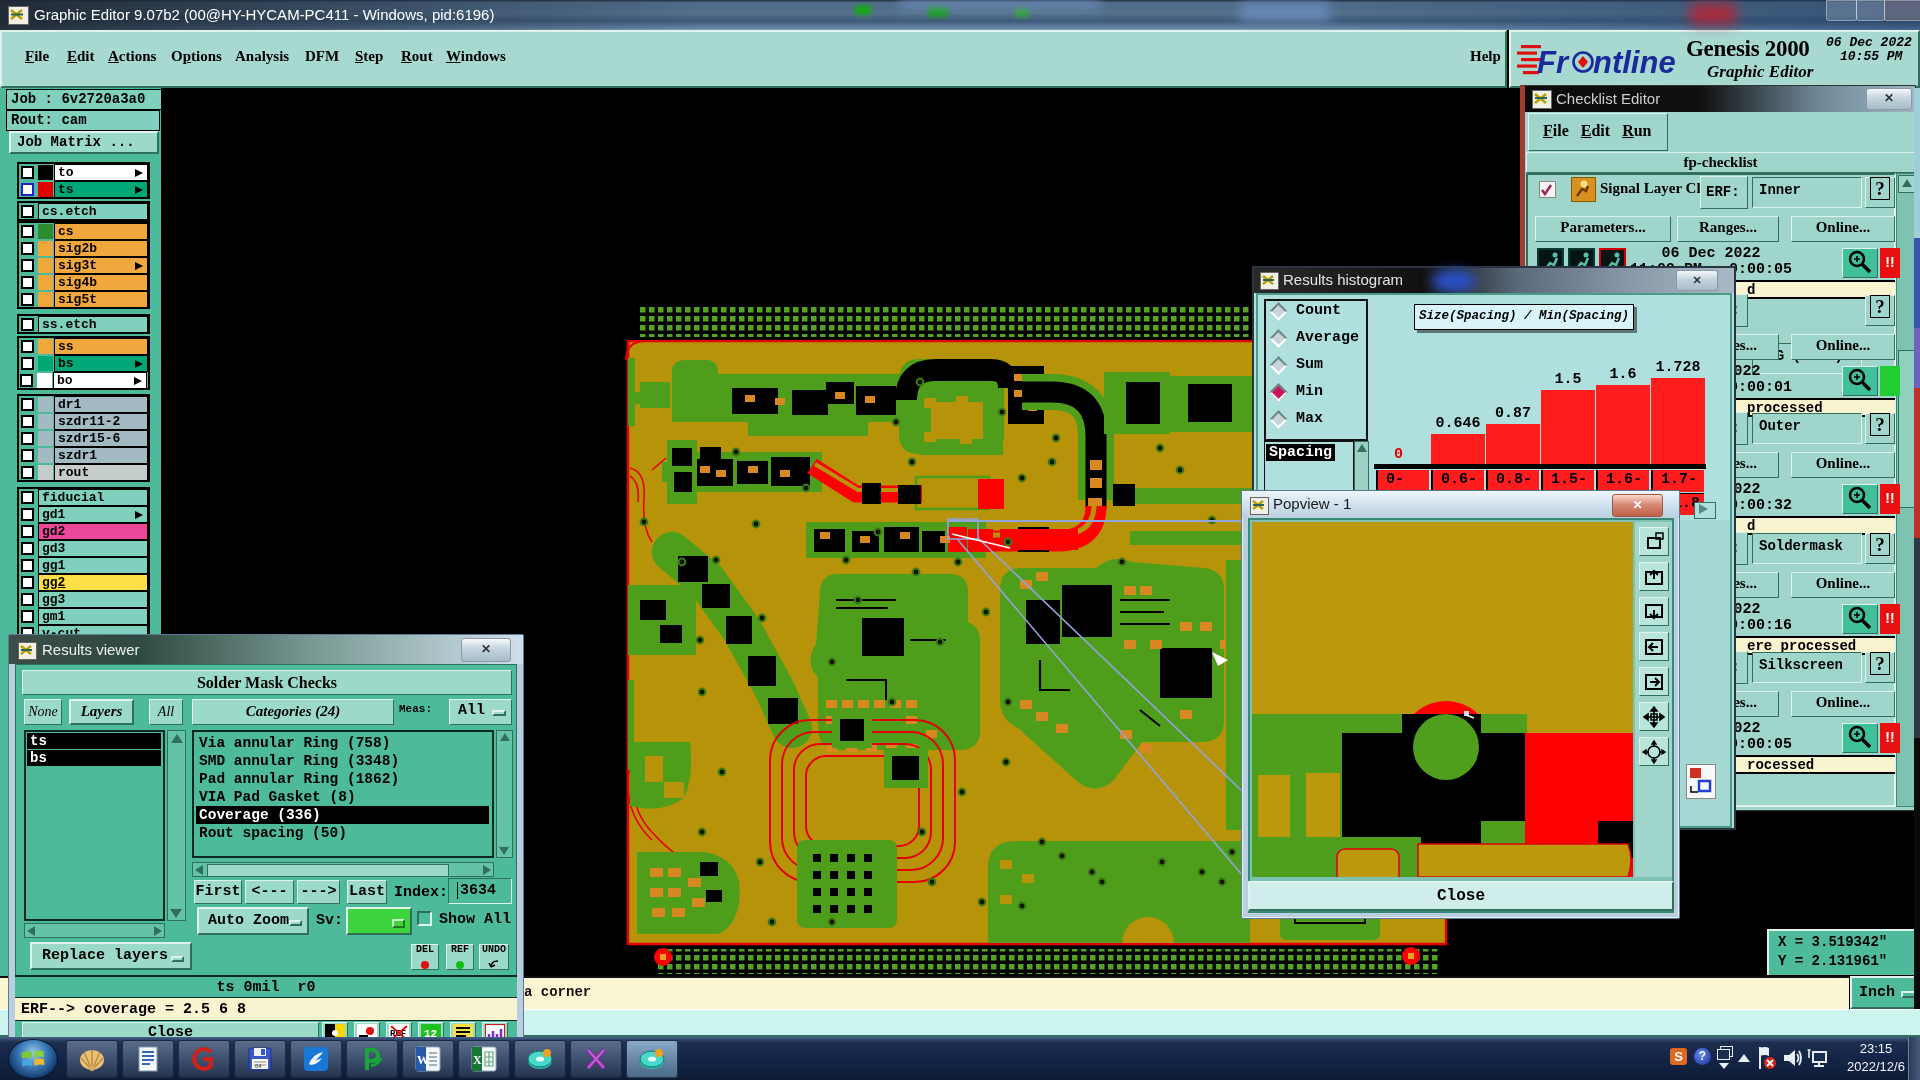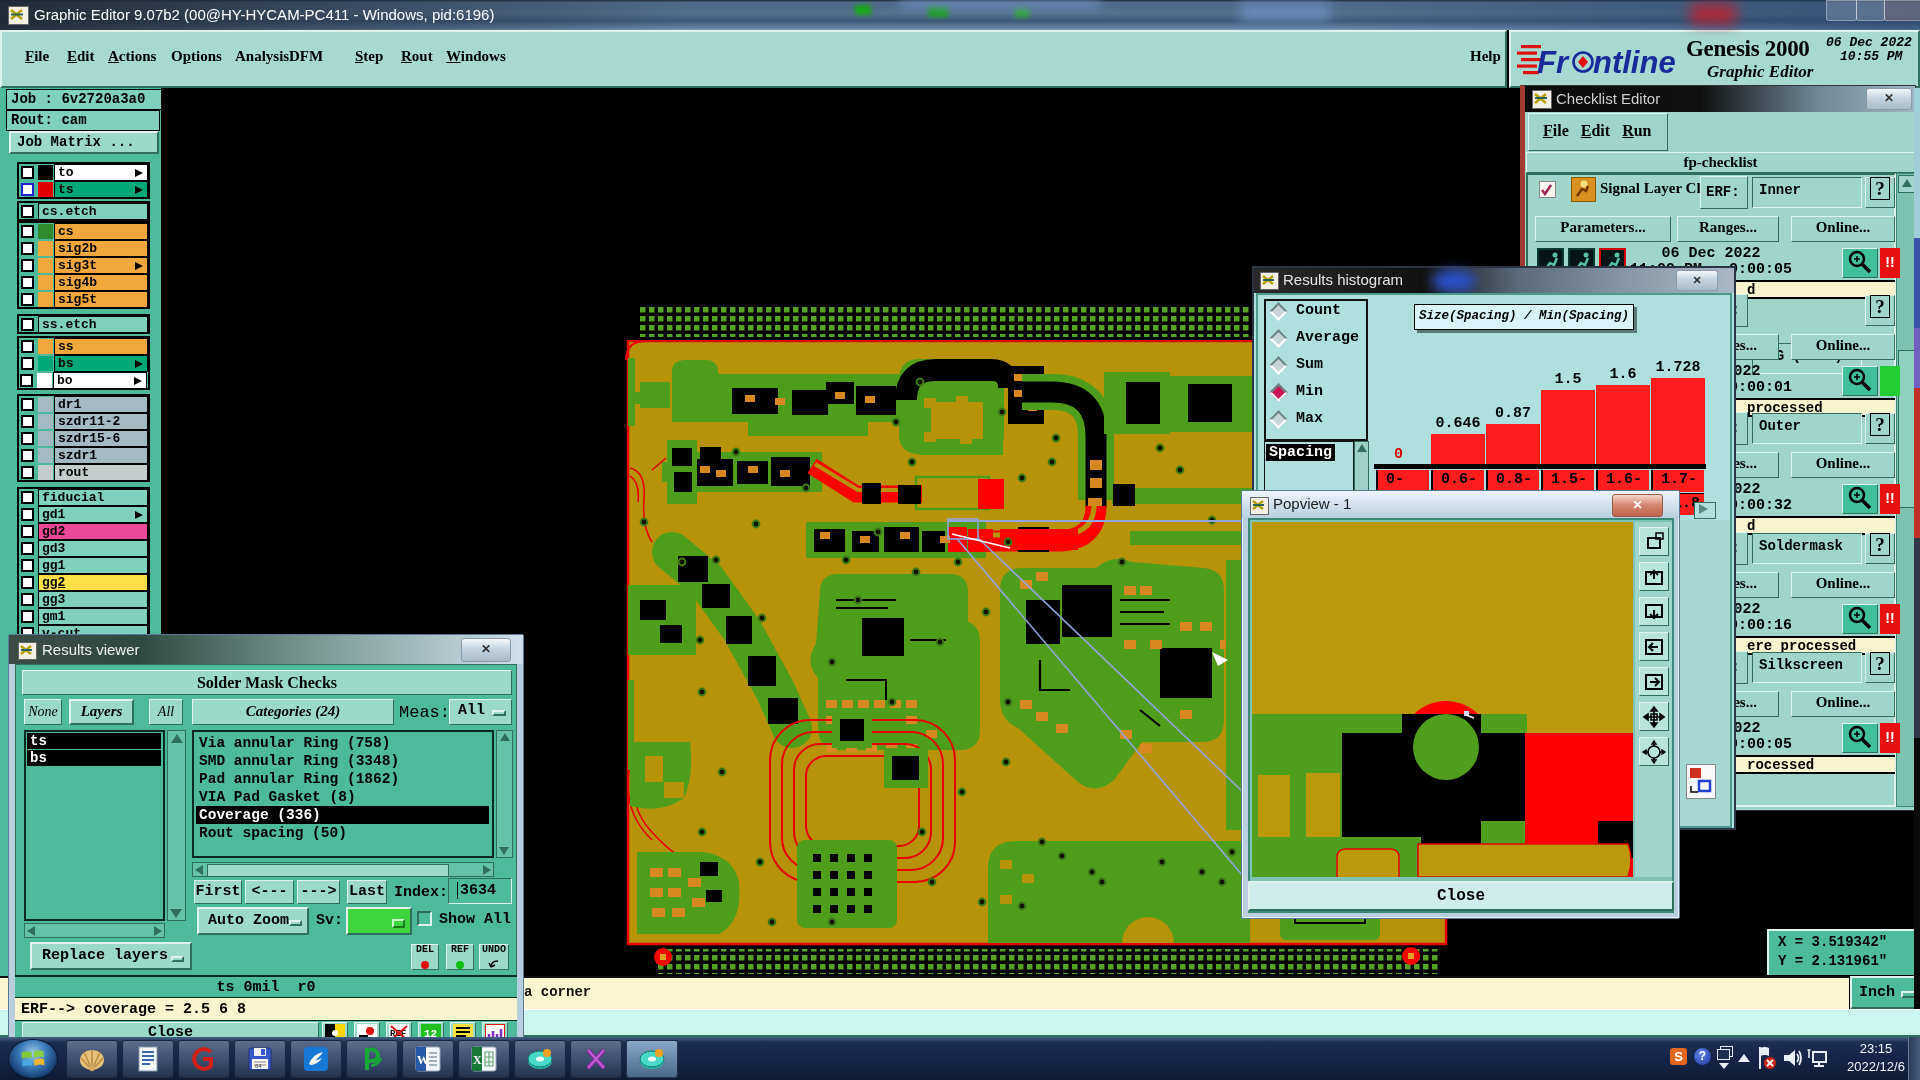--- a/index.html
+++ b/index.html
@@ -34,21 +34,21 @@
 
 <div class="abs" style="left:1884px;top:0px;width:36px;height:19px;background:rgba(190,150,150,0.3);border:1px solid rgba(255,255,255,0.35);border-radius:0 0 3px 3px;"></div>
 
 <div class="abs raised" style="left:0;top:30px;width:1507px;height:58px;background:#a7d9d1;box-sizing:border-box;"></div>
 
 <div class="abs serif" style="left:25px;top:48px;font-size:15px;font-weight:bold;color:#000;"><span class="u">F</span>ile</div>
 <div class="abs serif" style="left:67px;top:48px;font-size:15px;font-weight:bold;color:#000;"><span class="u">E</span>dit</div>
 <div class="abs serif" style="left:108px;top:48px;font-size:15px;font-weight:bold;color:#000;"><span class="u">A</span>ctions</div>
 <div class="abs serif" style="left:171px;top:48px;font-size:15px;font-weight:bold;color:#000;">O<span class="u">p</span>tions</div>
 <div class="abs serif" style="left:235px;top:48px;font-size:15px;font-weight:bold;color:#000;">Analysis</div>
-<div class="abs serif" style="left:289px;top:48px;font-size:15px;font-weight:bold;color:#000;">DFM</div>
+<div class="abs serif" style="left:305px;top:48px;font-size:15px;font-weight:bold;color:#000;">DFM</div>
 <div class="abs serif" style="left:355px;top:48px;font-size:15px;font-weight:bold;color:#000;"><span class="u">S</span>tep</div>
 <div class="abs serif" style="left:401px;top:48px;font-size:15px;font-weight:bold;color:#000;"><span class="u">R</span>out</div>
 <div class="abs serif" style="left:446px;top:48px;font-size:15px;font-weight:bold;color:#000;"><span class="u">W</span>indows</div>
 
 <div class="abs serif" style="left:1470px;top:48px;font-size:15px;font-weight:bold;color:#000;">Help</div>
 
 <div class="abs raised" style="left:1509px;top:30px;width:411px;height:58px;background:#a7d9d1;box-sizing:border-box;"></div>
 
 <svg class="abs" style="left:1513px;top:32px;" width="180" height="54" viewBox="0 0 180 54">
 <g fill="#e01010">
@@ -910,21 +910,21 @@
     <div style="position:absolute;bottom:2px;left:2px;width:0;height:0;border-left:6px solid transparent;border-right:6px solid transparent;border-top:9px solid #2f6f5c;"></div>
   </div>
 
   <div class="abs" style="left:15px;top:288px;width:141px;height:15px;background:#63c2a8;border:1px solid #2f6f5c;box-sizing:border-box;">
     <div style="position:absolute;left:2px;top:2px;width:0;height:0;border-top:5px solid transparent;border-bottom:5px solid transparent;border-right:8px solid #2f6f5c;"></div>
     <div style="position:absolute;right:2px;top:2px;width:0;height:0;border-top:5px solid transparent;border-bottom:5px solid transparent;border-left:8px solid #2f6f5c;"></div>
   </div>
 
   <div class="abs raised1" style="left:183px;top:64px;width:202px;height:26px;background:#9bdac8;box-sizing:border-box;text-align:center;"><span class="serif" style="font-size:15px;font-weight:bold;font-style:italic;line-height:23px;">Categories (24)</span></div>
 
-  <div class="abs mono" style="left:390px;top:68px;font-size:17px;font-weight:normal;">Meas:</div>
+  <div class="abs mono" style="left:390px;top:68px;font-size:11px;font-weight:bold;">Meas:</div>
 
   <div class="abs raised1 mono" style="left:440px;top:64px;width:63px;height:26px;background:#9bdac8;box-sizing:border-box;font-size:15px;font-weight:bold;padding:2px 0 0 8px;">All<span style="position:absolute;right:5px;top:10px;width:10px;height:2px;background:#9bdac8;border-top:2px solid #dff2ec;border-left:2px solid #dff2ec;border-bottom:2px solid #2f6f5c;border-right:2px solid #2f6f5c;"></span></div>
 
   <div class="abs mono" style="left:183px;top:95px;width:302px;height:128px;background:#4dbb9b;border:2px solid #0a2a20;box-sizing:border-box;font-size:14.5px;font-weight:bold;line-height:18px;padding:2px 0 0 5px;">
 Via annular Ring (758)<br>SMD annular Ring (3348)<br>Pad annular Ring (1862)<br>VIA Pad Gasket (8)<br><span style="background:#000;color:#fff;display:inline-block;width:290px;margin-left:-3px;padding-left:3px;">Coverage (336)</span><br>Rout spacing (50)
   </div>
 
   <div class="abs" style="left:487px;top:95px;width:17px;height:128px;background:#63c2a8;border:1px solid #2f6f5c;box-sizing:border-box;">
     <div style="width:0;height:0;margin:2px auto;border-left:5px solid transparent;border-right:5px solid transparent;border-bottom:8px solid #2f6f5c;"></div>
     <div style="position:absolute;bottom:2px;left:2px;width:0;height:0;border-left:5px solid transparent;border-right:5px solid transparent;border-top:8px solid #2f6f5c;"></div>

